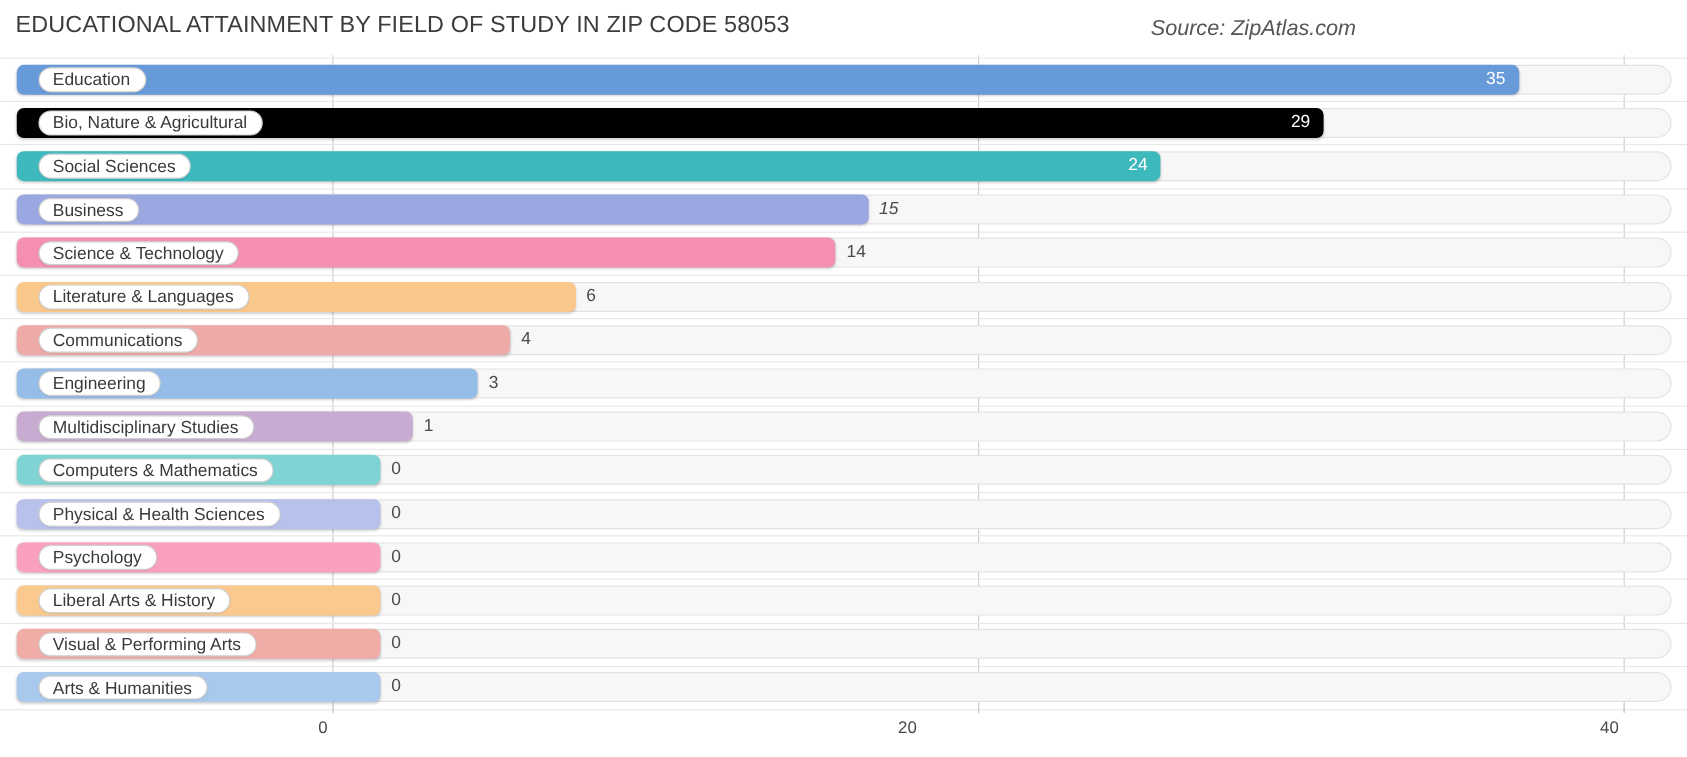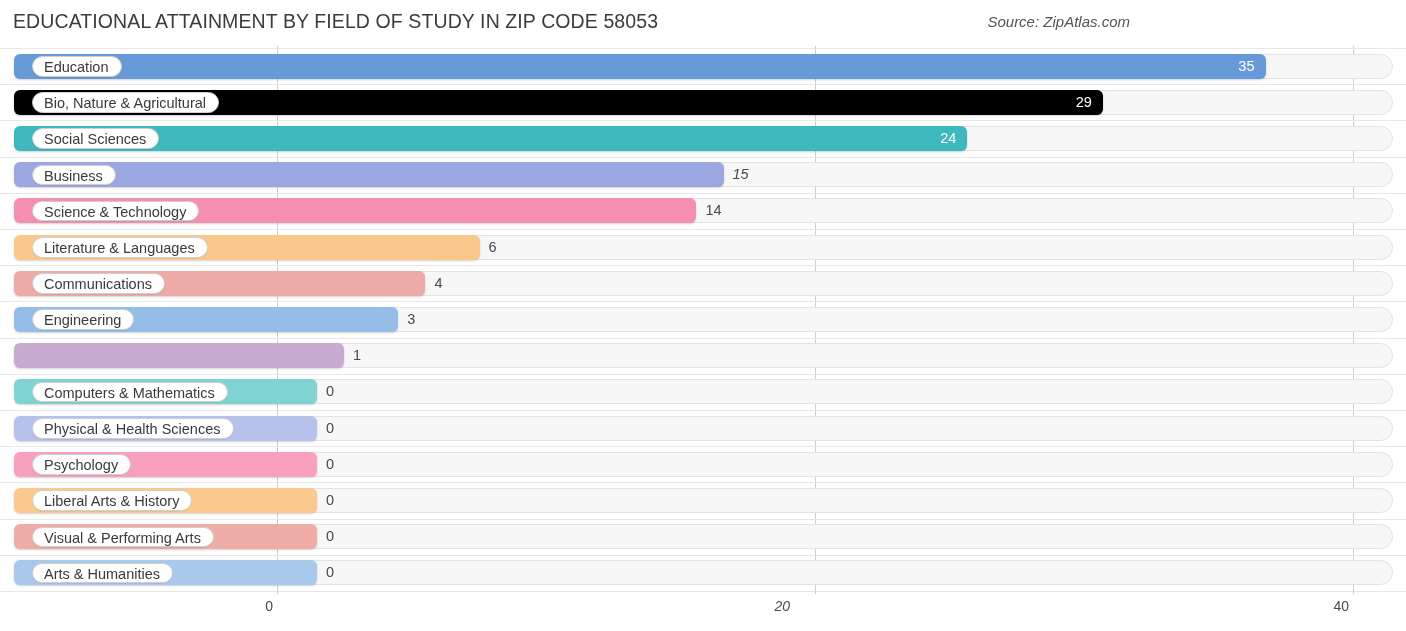--- a/index.html
+++ b/index.html
@@ -29,21 +29,21 @@
     top: 10px;
     font-size: 19.5px;
     letter-spacing: 0.1px;
     color: #3c3c3c;
     white-space: nowrap;
   }
   .source-note {
     position: absolute;
     right: 12px;
     top: 13px;
-    font-size: 15px;
+    font-size: 18px;
     font-style: italic;
     color: #555555;
     white-space: nowrap;
   }
 
   
   .plot {
     position: absolute;
     left: 0;
     top: 46px;
@@ -225,20 +225,21 @@
       <div class="track"></div>
       <div class="bar" style="width: 384.3px; background: rgb(149, 189, 232);"></div>
       <div class="bar-value-out" style="left: 407.3px;">3</div>
       <div class="label-pill">Engineering</div>
     </div>
     <div class="row" style="top: 291.6px;">
       <div class="row-sep" style="top: 0px;"></div>
       <div class="track"></div>
       <div class="bar" style="width: 330.1px; background: rgb(199, 171, 208);"></div>
       <div class="bar-value-out" style="left: 353.1px;">1</div>
+      <div class="label-pill">Multidisciplinary Studies</div>
     </div>
     <div class="row" style="top: 327.8px;">
       <div class="row-sep" style="top: 0px;"></div>
       <div class="track"></div>
       <div class="bar" style="width: 303px; background: rgb(127, 211, 210);"></div>
       <div class="bar-value-out" style="left: 326px;">0</div>
       <div class="label-pill">Computers &amp; Mathematics</div>
     </div>
     <div class="row" style="top: 364px;">
       <div class="row-sep" style="top: 0px;"></div>
@@ -275,16 +276,16 @@
       <div class="bar-value-out" style="left: 326px;">0</div>
       <div class="label-pill">Arts &amp; Humanities</div>
     </div>
     <div class="row-sep" style="top: 545px;"></div>
   </div>
 
 <div class="axis" id="axis">
     <div class="tick-mark" style="left: 277px;"></div>
     <div class="tick-label" style="left: 273px;">0</div>
     <div class="tick-mark" style="left: 815px;"></div>
-    <div class="tick-label" style="left: 790px; font-style: italic;">20</div>
+    <div class="tick-label" style="left: 764px;">20</div>
     <div class="tick-mark" style="left: 1353px;"></div>
     <div class="tick-label" style="left: 1349px;">40</div>
   </div>
 
 </body></html>

